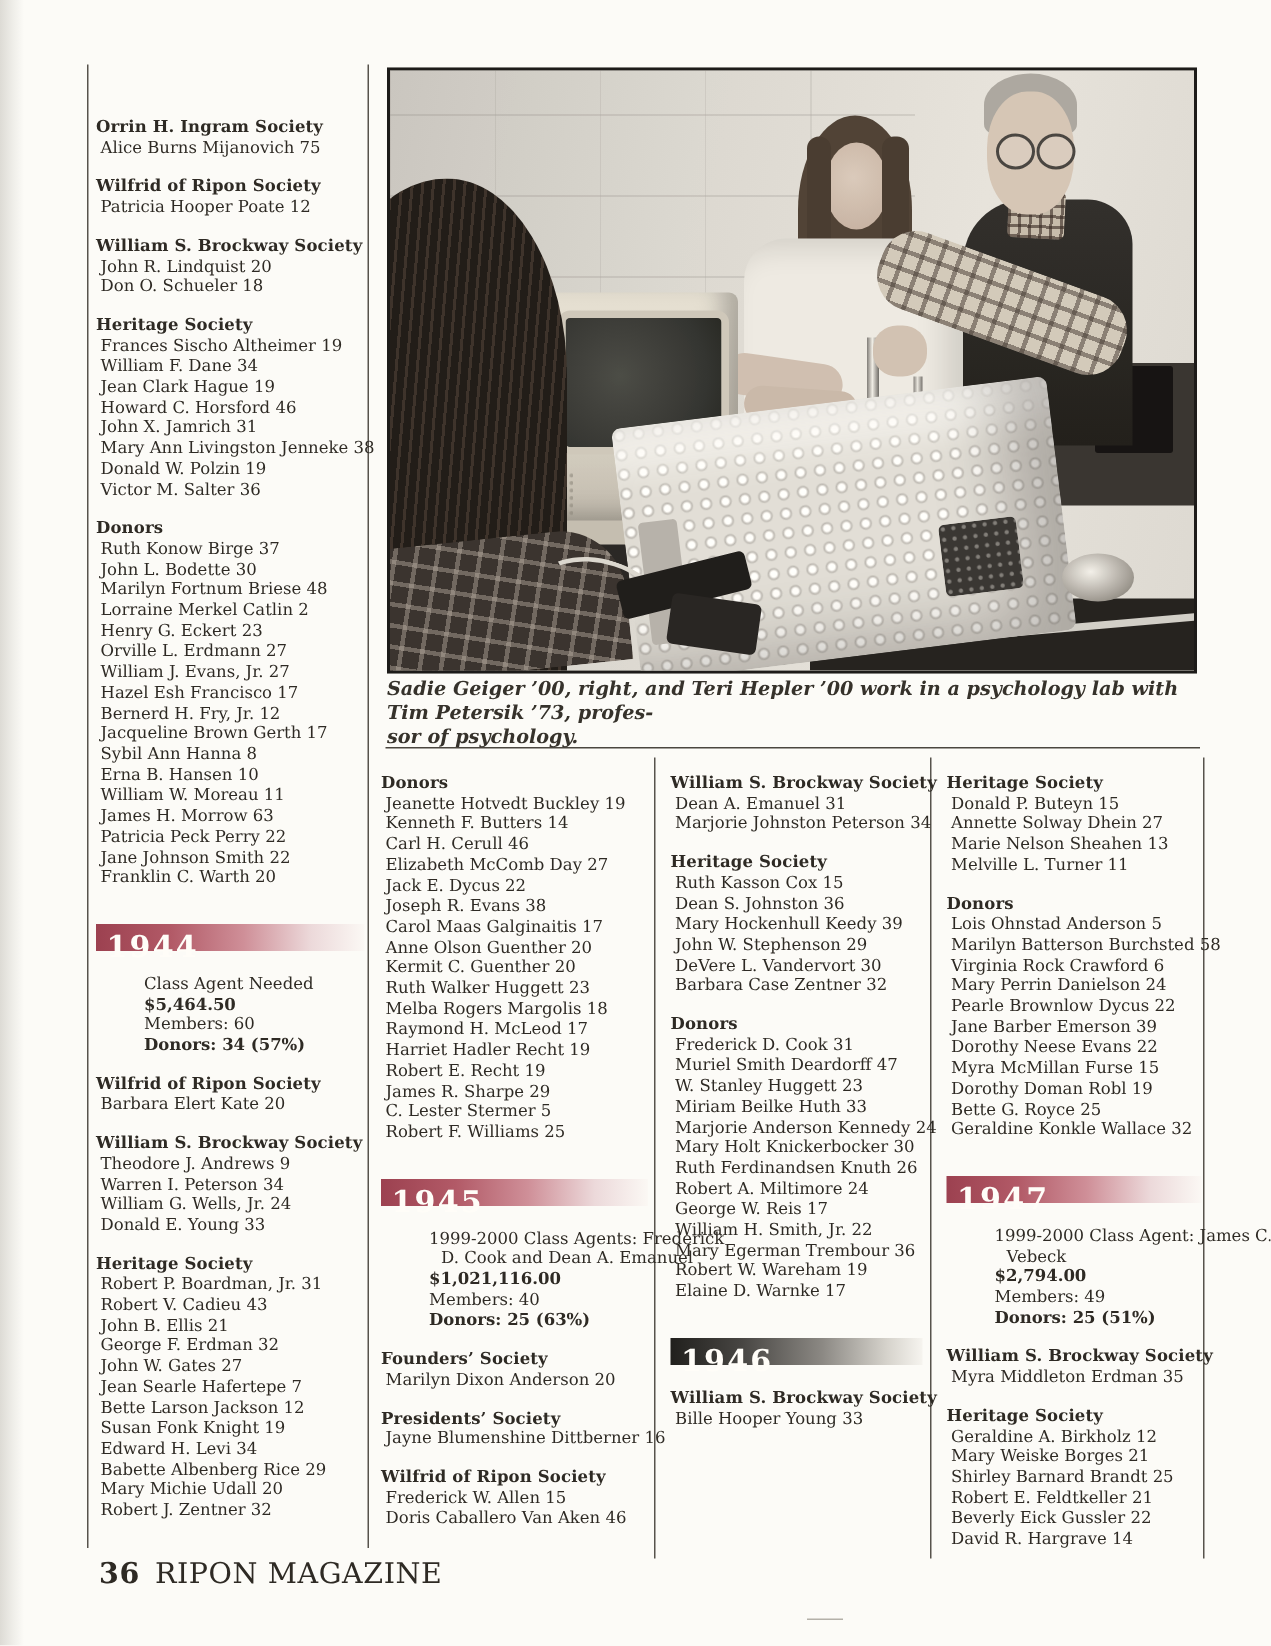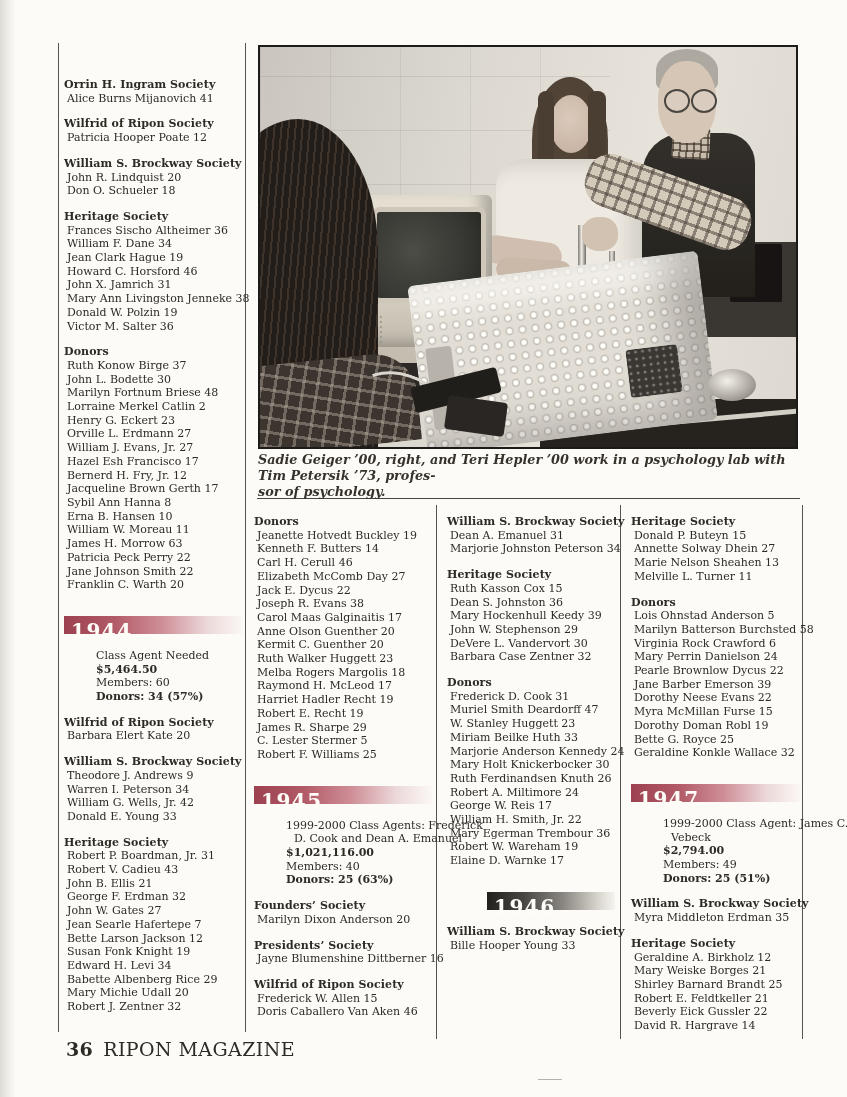--- a/index.html
+++ b/index.html
@@ -30,21 +30,21 @@
   #col4{left:631px;top:515px;width:170px;}
   .section{margin-bottom:12px;}
   .society-title{font-weight:700;white-space:nowrap;letter-spacing:.1px;}
   .name-line{padding-left:3px;white-space:nowrap;}
   .stats{margin-bottom:12px;margin-left:32px;}
   .stat-line{white-space:nowrap;}
   .stat-line.bold{font-weight:700;}
   .stat-line.indent{padding-left:8px;}
   .banner{height:18px;margin:24px 0 15px 0;}
   .banner-red{background:linear-gradient(90deg,#9c4150 0%,#b25a67 28%,#cf8f98 55%,#ecd9da 80%,#fbf8f4 100%);}
-  .banner-black{background:linear-gradient(90deg,#21201d 0%,#474542 28%,#8b8883 60%,#d6d3cc 86%,#f6f4ef 100%);margin-left:40px;}
+  .banner-black{background:linear-gradient(90deg,#21201d 0%,#474542 28%,#8b8883 60%,#d6d3cc 86%,#f6f4ef 100%);}
   .banner-year{color:#fffdf8;font-weight:700;font-size:20px;line-height:30px;padding-left:7px;letter-spacing:1.5px;}
 
   
   #footer{position:absolute;left:66px;top:1038px;font-size:19px;letter-spacing:.4px;white-space:nowrap;}
   #footer .num{font-weight:700;margin-right:10px;}
 
   
   #caption{position:absolute;left:258px;top:452px;width:540px;
     font-style:italic;font-size:12.8px;line-height:16px;font-weight:700;color:#36322b;}
 
@@ -197,34 +197,34 @@
 
   <div class="bowl"></div>
 </div>
 
 <div id="caption"><span>Sadie Geiger ’00, right, and Teri Hepler ’00 work in a psychology lab with Tim Petersik ’73, profes-</span><br>
 <span>sor of psychology.</span></div>
 
 <div id="col1" class="col">
     <div class="section">
       <div class="society-title">Orrin H. Ingram Society</div>
-      <div class="name-line">Alice Burns Mijanovich 41</div>
+      <div class="name-line">Alice Burns Mijanovich 75</div>
     </div>
     <div class="section">
       <div class="society-title">Wilfrid of Ripon Society</div>
       <div class="name-line">Patricia Hooper Poate 12</div>
     </div>
     <div class="section">
       <div class="society-title">William S. Brockway Society</div>
       <div class="name-line">John R. Lindquist 20</div>
       <div class="name-line">Don O. Schueler 18</div>
     </div>
     <div class="section">
       <div class="society-title">Heritage Society</div>
-      <div class="name-line">Frances Sischo Altheimer 36</div>
+      <div class="name-line">Frances Sischo Altheimer 19</div>
       <div class="name-line">William F. Dane 34</div>
       <div class="name-line">Jean Clark Hague 19</div>
       <div class="name-line">Howard C. Horsford 46</div>
       <div class="name-line">John X. Jamrich 31</div>
       <div class="name-line">Mary Ann Livingston Jenneke 38</div>
       <div class="name-line">Donald W. Polzin 19</div>
       <div class="name-line">Victor M. Salter 36</div>
     </div>
     <div class="section">
       <div class="society-title">Donors</div>
@@ -254,21 +254,21 @@
       <div class="stat-line bold">Donors: 34  (57%)</div>
     </div>
     <div class="section">
       <div class="society-title">Wilfrid of Ripon Society</div>
       <div class="name-line">Barbara Elert Kate 20</div>
     </div>
     <div class="section">
       <div class="society-title">William S. Brockway Society</div>
       <div class="name-line">Theodore J. Andrews 9</div>
       <div class="name-line">Warren I. Peterson 34</div>
-      <div class="name-line">William G. Wells, Jr. 42</div>
+      <div class="name-line">William G. Wells, Jr. 24</div>
       <div class="name-line">Donald E. Young 33</div>
     </div>
     <div class="section">
       <div class="society-title">Heritage Society</div>
       <div class="name-line">Robert P. Boardman, Jr. 31</div>
       <div class="name-line">Robert V. Cadieu 43</div>
       <div class="name-line">John B. Ellis 21</div>
       <div class="name-line">George F. Erdman 32</div>
       <div class="name-line">John W. Gates 27</div>
       <div class="name-line">Jean Searle Hafertepe 7</div>

